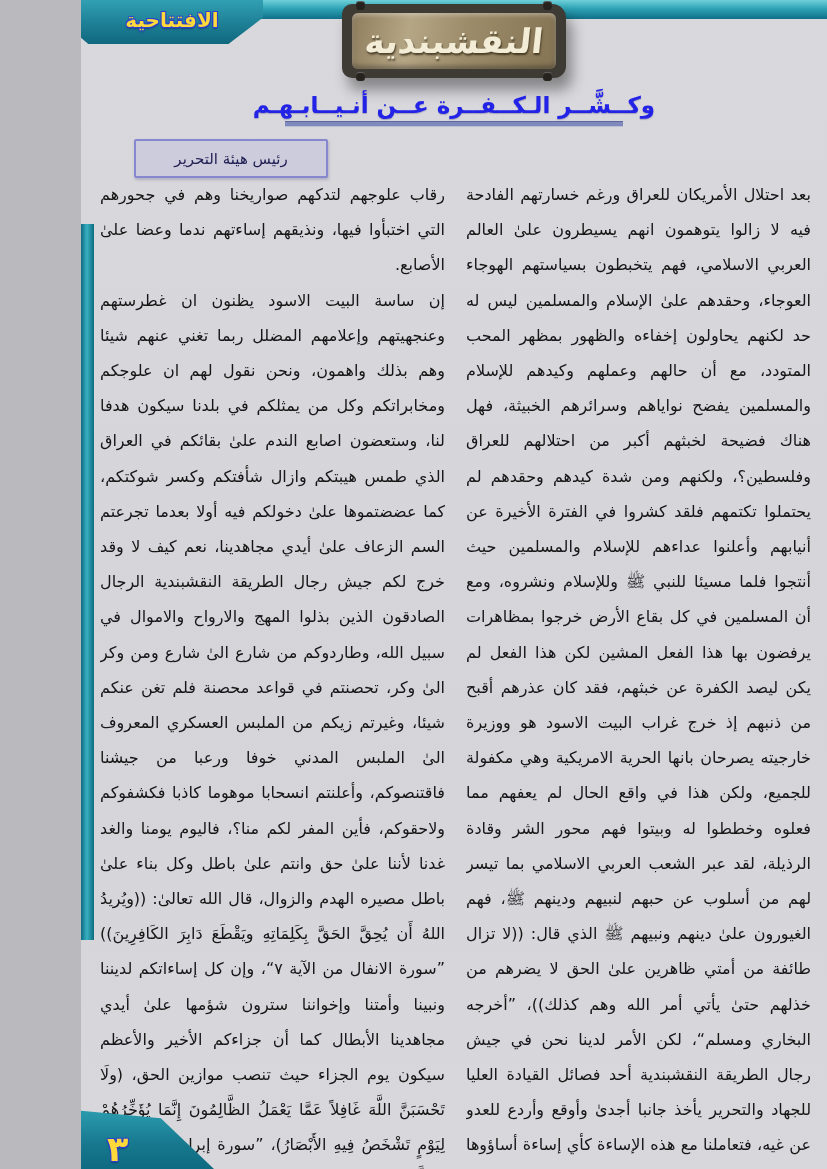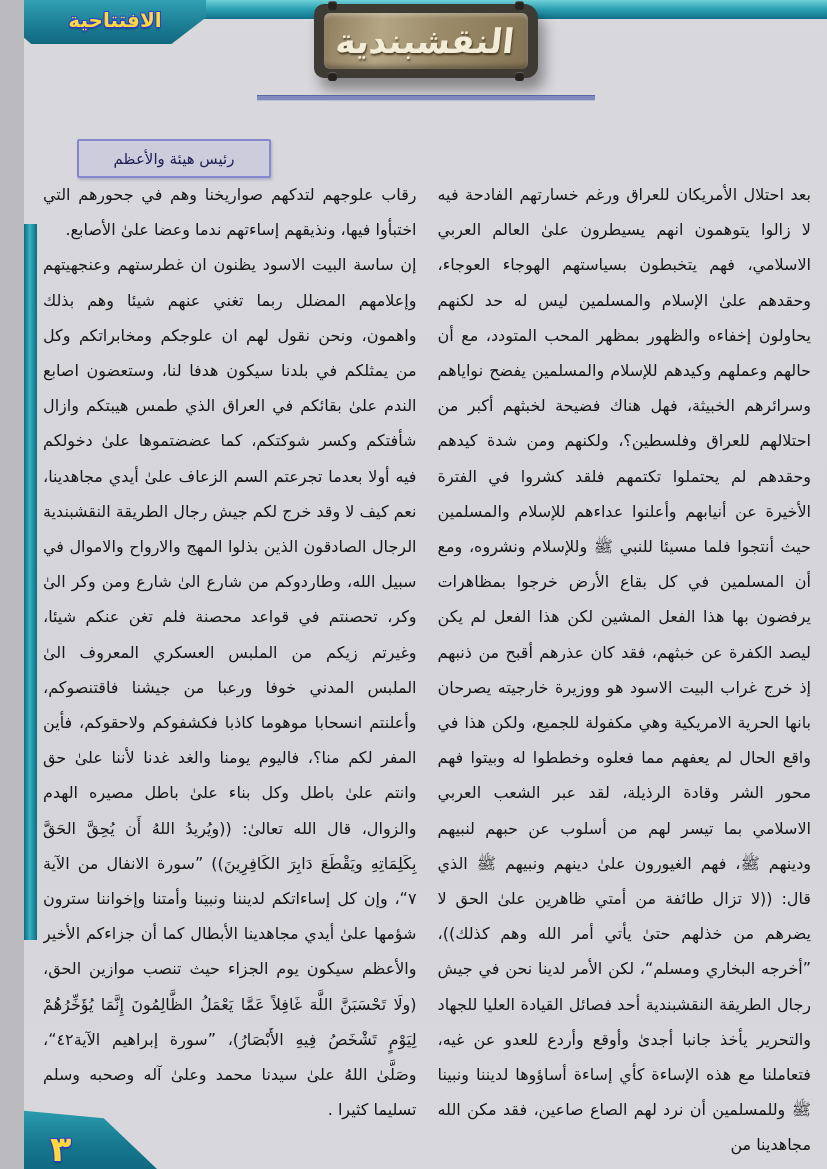--- a/index.html
+++ b/index.html
@@ -2,21 +2,21 @@
 <html lang="ar" dir="rtl"><head>
 <meta charset="utf-8">
 <style>
   html,body{margin:0;padding:0;}
   body{
     width:827px;height:1169px;
     font-family:"DejaVu Sans",sans-serif;
     background:#b9b9be;
   }
   .page{
-    position:relative;width:803px;height:1169px;
+    position:relative;width:746px;height:1169px;
     background:linear-gradient(180deg,#d9d8dc 0%,#d5d4d9 60%,#d8d7db 100%);
     overflow:hidden;direction:rtl;
   }
   
   .topband{
     position:absolute;top:0;left:0;width:827px;height:19px;
     background:linear-gradient(180deg,#6fd0d8 0%,#2fa4b6 45%,#107087 100%);
   }
   .corner{
     position:absolute;top:0;height:44px;
@@ -134,25 +134,26 @@
     <div class="knob k1"></div>
     <div class="knob k2"></div>
     <div class="knob k3"></div>
     <div class="knob k4"></div>
     <div class="plaque-inner">
       <span class="plaque-text">النقشبندية</span>
     </div>
   </div>
 
   <div class="title-wrap">
+    <h1 class="title">وكــشَّــر الـكــفــرة عــن أنـيــابـهـم</h1>
     <div class="title-underline"></div>
   </div>
 
   <div class="byline-box">
-    <span>رئيس هيئة والأعظم</span>
+    <span>رئيس هيئة التحرير</span>
   </div>
 
   <div class="left-bar"></div>
 
   <div class="columns">
     <div class="col col-right">
       <p>بعد احتلال الأمريكان للعراق ورغم خسارتهم الفادحة فيه لا زالوا يتوهمون انهم يسيطرون علىٰ العالم العربي الاسلامي، فهم يتخبطون بسياستهم الهوجاء العوجاء، وحقدهم علىٰ الإسلام والمسلمين ليس له حد لكنهم يحاولون إخفاءه والظهور بمظهر المحب المتودد، مع أن حالهم وعملهم وكيدهم للإسلام والمسلمين يفضح نواياهم وسرائرهم الخبيثة، فهل هناك فضيحة لخبثهم أكبر من احتلالهم للعراق وفلسطين؟، ولكنهم ومن شدة كيدهم وحقدهم لم يحتملوا تكتمهم فلقد كشروا في الفترة الأخيرة عن أنيابهم وأعلنوا عداءهم للإسلام والمسلمين حيث أنتجوا فلما مسيئا للنبي ﷺ وللإسلام ونشروه، ومع أن المسلمين في كل بقاع الأرض خرجوا بمظاهرات يرفضون بها هذا الفعل المشين لكن هذا الفعل لم يكن ليصد الكفرة عن خبثهم، فقد كان عذرهم أقبح من ذنبهم إذ خرج غراب البيت الاسود هو ووزيرة خارجيته يصرحان بانها الحرية الامريكية وهي مكفولة للجميع، ولكن هذا في واقع الحال لم يعفهم مما فعلوه وخططوا له وبيتوا فهم محور الشر وقادة الرذيلة، لقد عبر الشعب العربي الاسلامي بما تيسر لهم من أسلوب عن حبهم لنبيهم ودينهم ﷺ، فهم الغيورون علىٰ دينهم ونبيهم ﷺ الذي قال: ((لا تزال طائفة من أمتي ظاهرين علىٰ الحق لا يضرهم من خذلهم حتىٰ يأتي أمر الله وهم كذلك))، ”أخرجه البخاري ومسلم“، لكن الأمر لدينا نحن في جيش رجال الطريقة النقشبندية أحد فصائل القيادة العليا للجهاد والتحرير يأخذ جانبا أجدىٰ وأوقع وأردع للعدو عن غيه، فتعاملنا مع هذه الإساءة كأي إساءة أساؤوها لديننا ونبينا ﷺ وللمسلمين أن نرد لهم الصاع صاعين، فقد مكن الله مجاهدينا من</p>
     </div>
     <div class="col col-left">
       <p>رقاب علوجهم لتدكهم صواريخنا وهم في جحورهم التي اختبأوا فيها، ونذيقهم إساءتهم ندما وعضا علىٰ الأصابع.</p>

